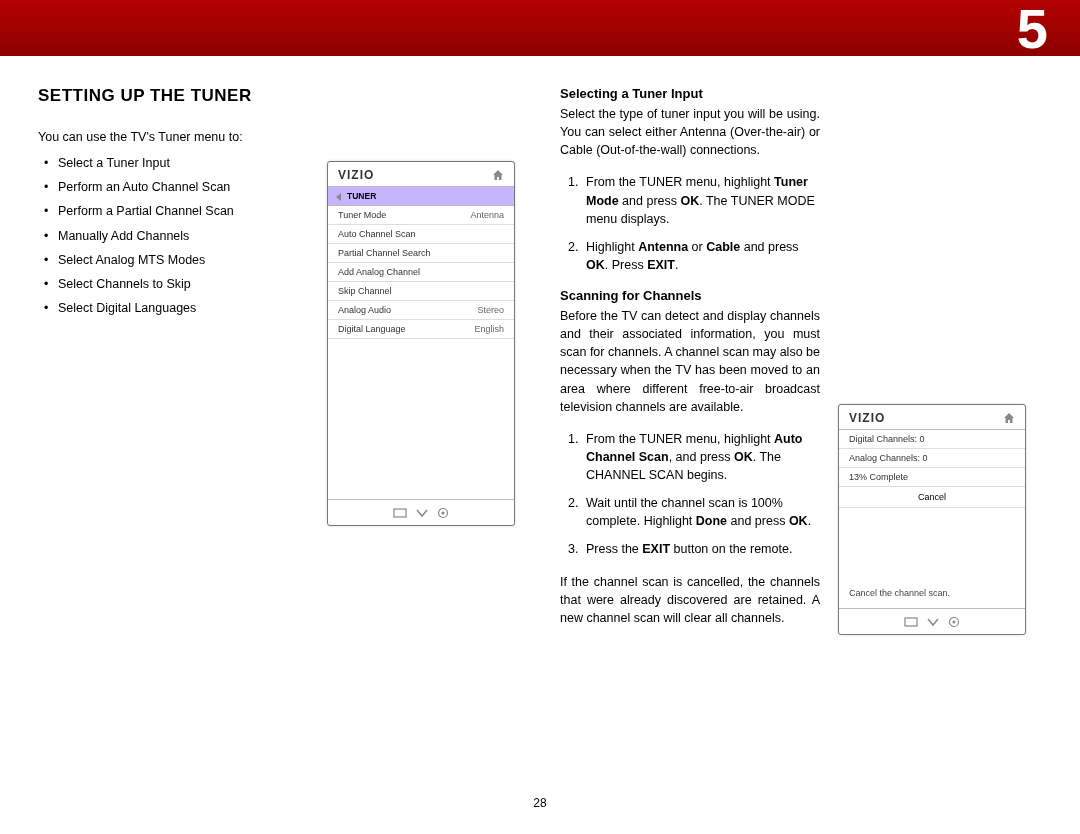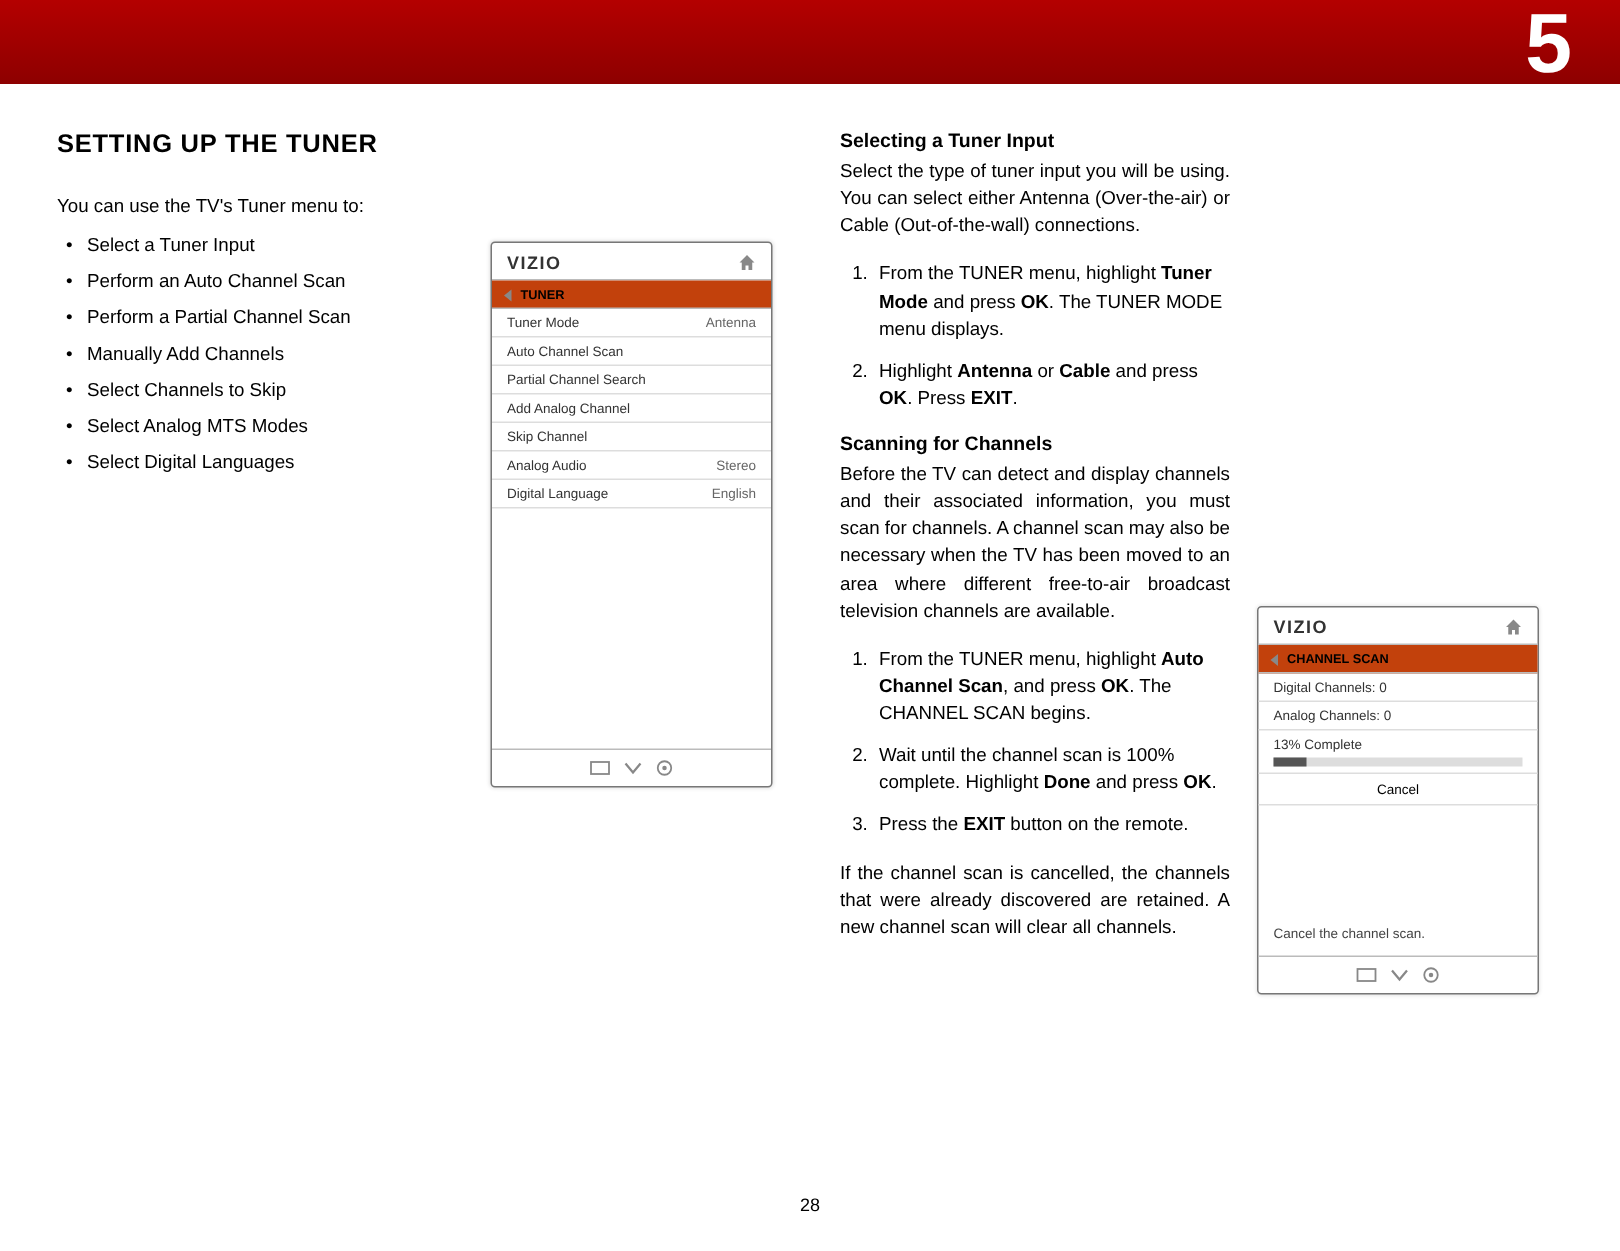--- a/index.html
+++ b/index.html
@@ -91,21 +91,21 @@
     font-size: 12px;
     color: #333;
   }
   .tv-home { width: 12px; height: 12px; }
   .tv-crumb {
     display: flex;
     align-items: flex-end;
     gap: 6px;
     padding: 4px 8px;
     border-bottom: 1px solid #bbb;
-    background: #c2410c;
+    background: #c4b5fd;
     font-size: 8.5px;
     font-weight: bold;
   }
   .tv-back {
     width: 0; height: 0;
     border-top: 4px solid transparent;
     border-bottom: 4px solid transparent;
     border-right: 5px solid #888;
   }
   .tv-row {
@@ -154,22 +154,22 @@
 <div class="page">
 
   <div class="col-left">
     <h1>SETTING UP THE TUNER</h1>
     <p class="intro">You can use the TV's Tuner menu to:</p>
     <ul class="bullets">
       <li>Select a Tuner Input</li>
       <li>Perform an Auto Channel Scan</li>
       <li>Perform a Partial Channel Scan</li>
       <li>Manually Add Channels</li>
+      <li>Select Analog MTS Modes</li>
       <li>Select Channels to Skip</li>
-      <li>Select Analog MTS Modes</li>
       <li>Select Digital Languages</li>
     </ul>
   </div>
 
   <div class="col-mid">
     <div class="tvmenu">
       <div class="tv-head">
         <span class="tv-logo">VIZIO</span>
         <svg class="tv-home" viewBox="0 0 12 12">
             <path d="M1 6 L6 1 L11 6 L9.5 6 L9.5 11 L7 11 L7 8 L5 8 L5 11 L2.5 11 L2.5 6 Z" fill="#888"></path>
@@ -258,31 +258,27 @@
     </div>
 
     <div class="right-fig">
       <div class="tvmenu">
         <div class="tv-head">
           <span class="tv-logo">VIZIO</span>
           <svg class="tv-home" viewBox="0 0 12 12">
               <path d="M1 6 L6 1 L11 6 L9.5 6 L9.5 11 L7 11 L7 8 L5 8 L5 11 L2.5 11 L2.5 6 Z" fill="#888"></path>
             </svg>
         </div>
-        <div class="tv-crumb">
-          <span class="tv-back"></span>
-          <span>CHANNEL SCAN</span>
-        </div>
         <div class="tv-row">
             <span>Digital Channels: 0</span>
           </div>
         <div class="tv-row">
             <span>Analog Channels: 0</span>
           </div>
-        <div class="tv-row" style="flex-direction:column;gap:2px;">
+        <div class="tv-row" style="gap:2px;">
           <span>13% Complete</span>
           <div class="progress">
               <div class="bar"></div>
             </div>
         </div>
         <div class="cancel-row">Cancel</div>
         <div class="hint">Cancel the channel scan.</div>
         <div class="tv-foot">
           <svg width="14" height="10">
               <rect x="1" y="1" width="12" height="8" fill="none" stroke="#888" stroke-width="1.2"></rect>

